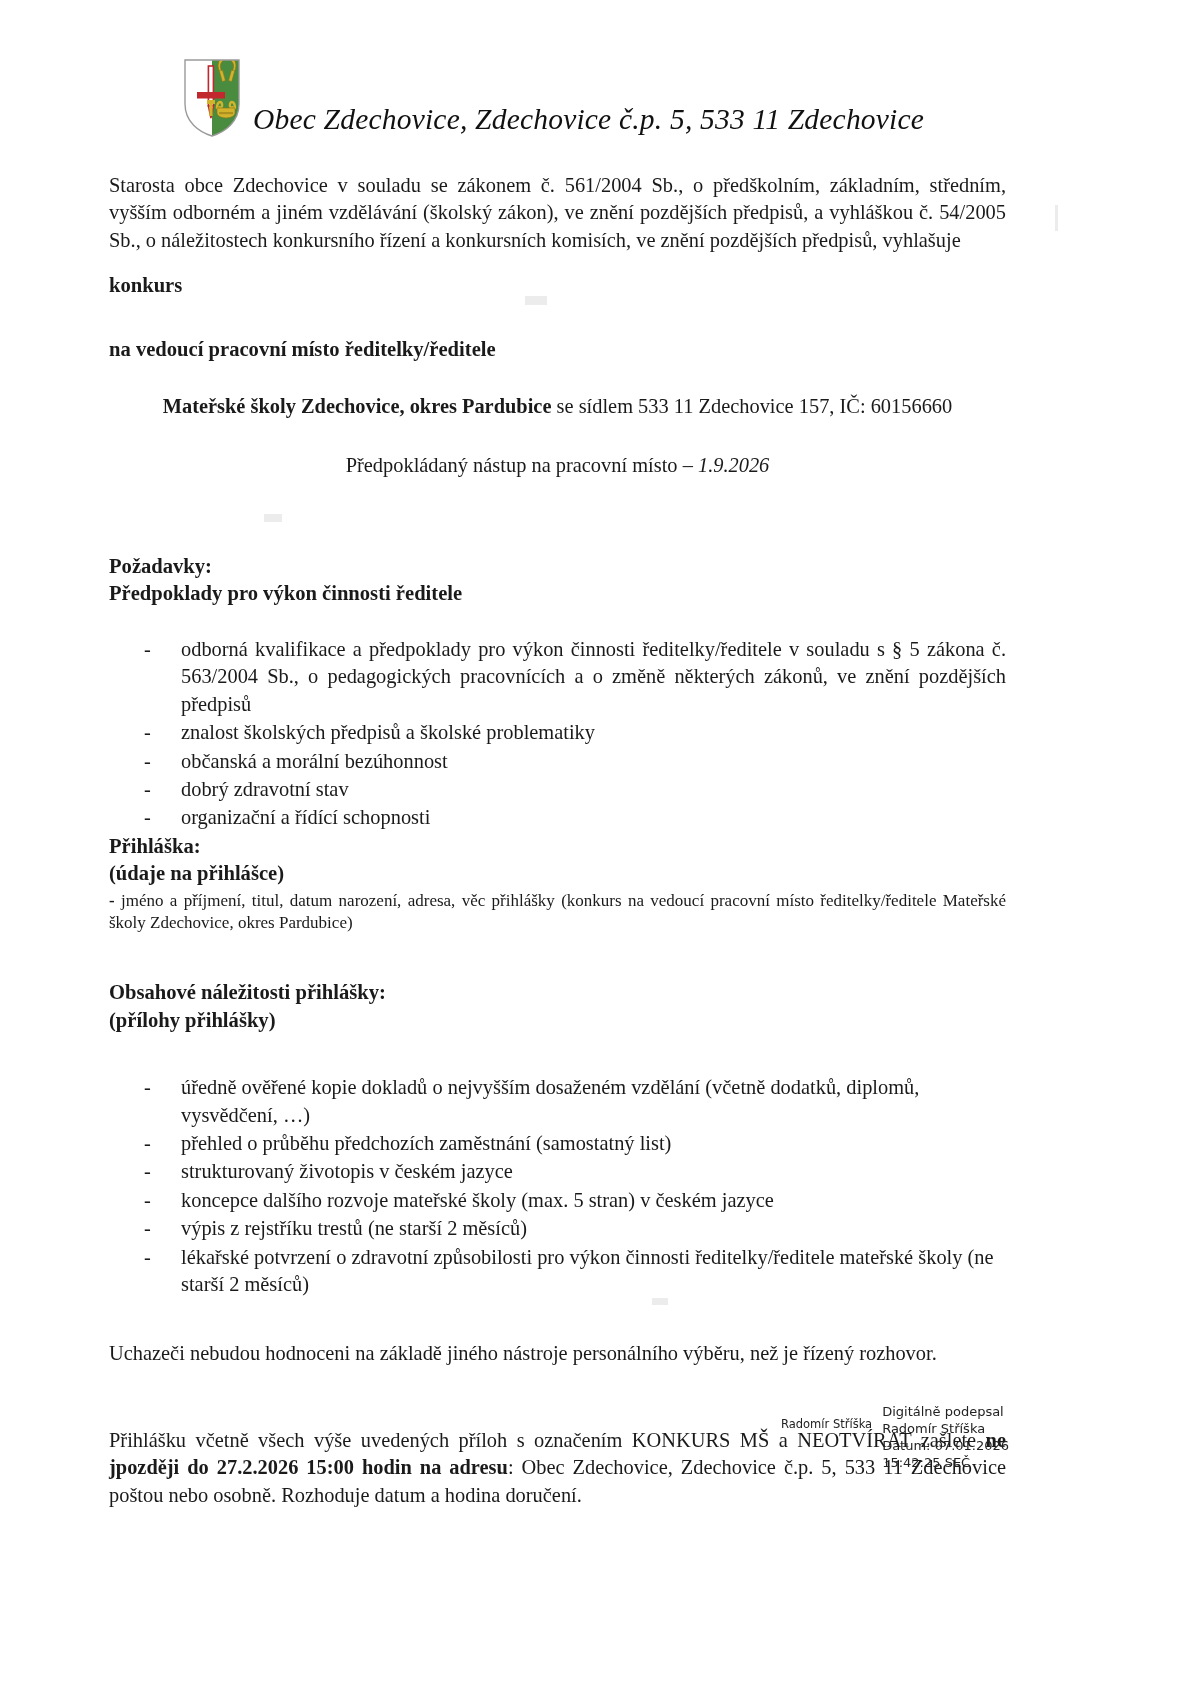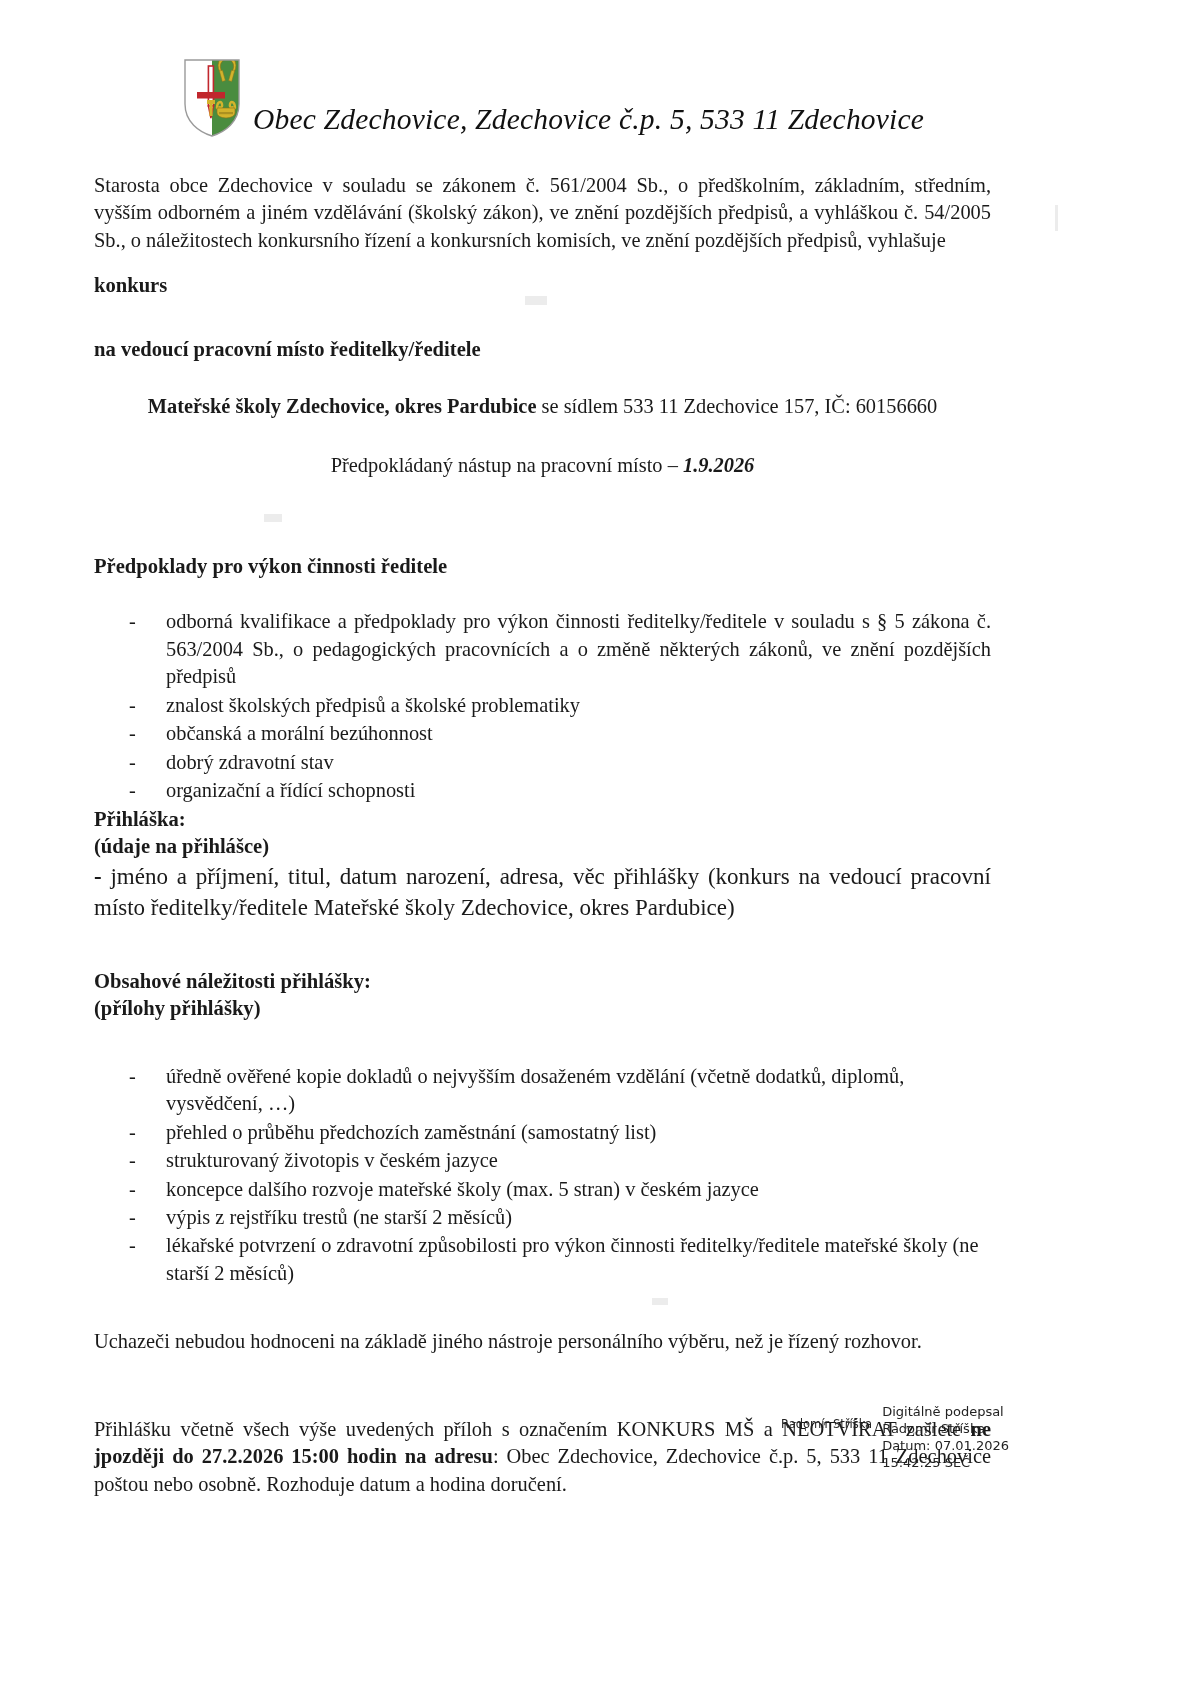--- a/index.html
+++ b/index.html
@@ -47,36 +47,36 @@
     letter-spacing: 0.2px;
     white-space: nowrap;
     margin-left: 12px;
     margin-bottom: 6px;
     color: #111;
   }
 
   
   .body-area {
     position: absolute;
-    left: 94px;
+    left: 109px;
     top: 172px;
     width: 897px;
   }
   p, .blk {
     margin: 0;
     font-size: 20.4px;
     line-height: 1.345;
   }
   .just {
     text-align: justify;
     text-align-last: left;
   }
   .ctr { text-align: center; }
   .b   { font-weight: bold; }
-  .i   { font-style: italic; font-weight: bold; }
+  .i   { font-style: italic; }
 
   .sp-intro { margin-bottom: 0; }
   .gap-18 { height: 18px; }
   .gap-28 { height: 28px; }
   .gap-32 { height: 32px; }
   .gap-36 { height: 36px; }
   .gap-40 { height: 40px; }
   .gap-44 { height: 44px; }
   .gap-60 { height: 60px; }
   .gap-76 { height: 76px; }
@@ -105,21 +105,21 @@
     position: absolute;
     left: 35px;
     top: 0;
   }
   li.justified {
     text-align: justify;
     text-align-last: left;
   }
 
   
-  .dash-para { font-size: 23px; line-height: 1.345; }
+  .dash-para { font-size: 17px; line-height: 1.345; }
 
   
   .signature {
     position: absolute;
     left: 781px;
     top: 1404px;
     width: 340px;
     display: flex;
     align-items: flex-start;
     gap: 10px;
@@ -211,20 +211,21 @@
     </div>
 
     <div class="gap-36"></div>
 
     <div class="ctr" style="font-size:20.4px;">
       <span>Předpokládaný nástup na pracovní místo – </span><span class="i">1.9.2026</span>
     </div>
 
     <div class="gap-76"></div>
 
+    <div class="h-center">Požadavky:</div>
     <div class="h-center">Předpoklady pro výkon činnosti ředitele</div>
 
     <div class="gap-28"></div>
 
     <ul class="dashlist">
       <li class="justified">
         <span class="dash">-</span>
         <span>odborná kvalifikace a předpoklady pro výkon činnosti ředitelky/ředitele v souladu s § 5 zákona č. 563/2004 Sb., o pedagogických pracovnících a o změně některých zákonů, ve znění pozdějších předpisů</span>
       </li>
       <li>

